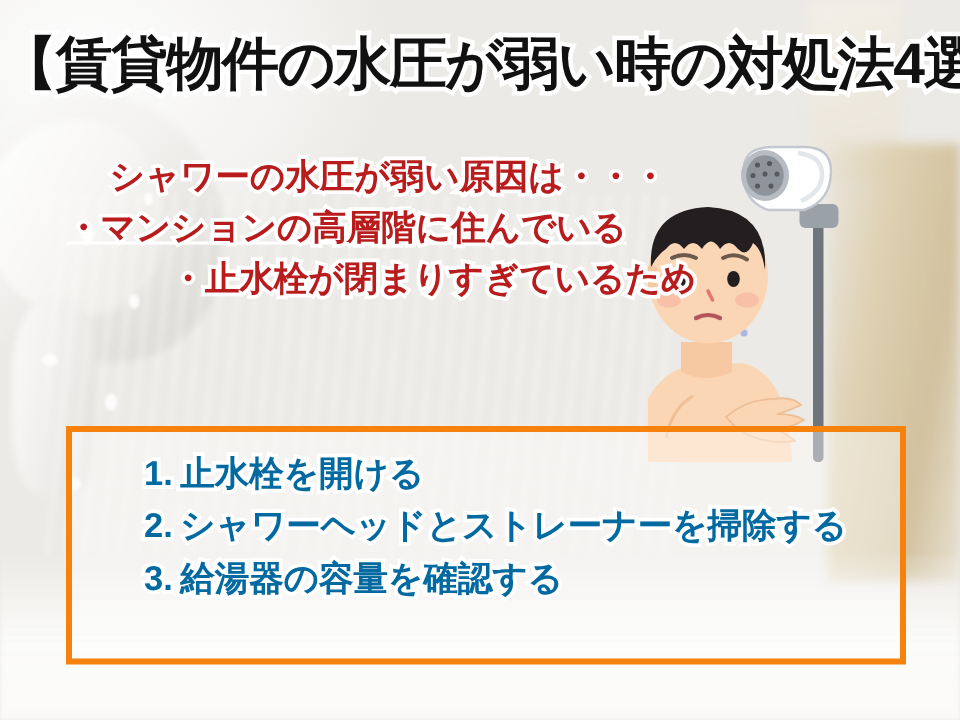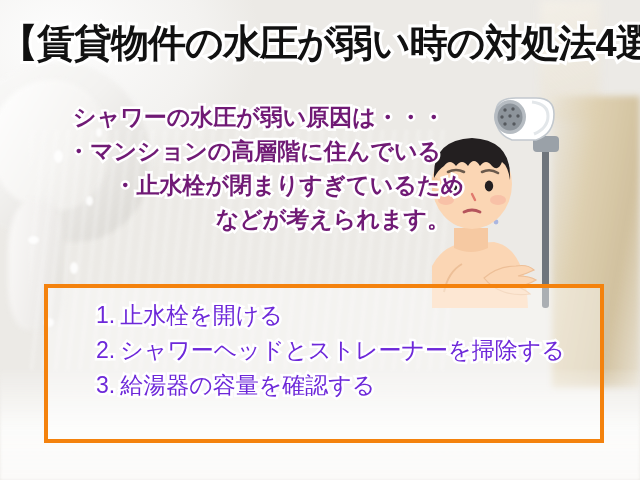--- a/index.html
+++ b/index.html
@@ -132,29 +132,29 @@
     paint-order: stroke fill;
     white-space: nowrap;
   }
 
   
   .causes {
     position: absolute;
     left: 44px;
     top: 100px;
     width: 420px;
-    color: #701a75;
+    color: #b91c1c;
     font-size: 23px;
     font-weight: bold;
     line-height: 1.48;
     -webkit-text-stroke: 5px #ffffff;
     paint-order: stroke fill;
   }
   .causes .l1 { text-align: center; padding-left: 10px; }
-  .causes .l2 { text-align: center; }
+  .causes .l2 { text-align: left; text-decoration: underline; }
   .causes .l3 { text-align: right; }
   .causes .l4 { text-align: right; padding-right: 14px; }
 
   
   .obox {
     position: absolute;
     left: 44px;
     top: 284px;
     width: 560px;
     height: 159px;
@@ -171,22 +171,22 @@
     color: #f4820d;
     -webkit-text-stroke: 6px #ffffff;
     paint-order: stroke fill;
     white-space: nowrap;
   }
   .olist {
     position: absolute;
     left: 96px;
     top: 298px;
     width: 500px;
-    color: #6d28d9;
-    font-weight: normal;
+    color: #0369a1;
+    font-weight: bold;
     font-size: 23px;
     line-height: 1.52;
     -webkit-text-stroke: 5px #ffffff;
     paint-order: stroke fill;
   }
   .olist .row { white-space: nowrap; }
   .olist .num { margin-right: 5px; }
 </style>
 </head>
 <body>
@@ -272,21 +272,20 @@
       </g>
     </svg>
   </div>
 
   <div class="title">【賃貸物件の水圧が弱い時の対処法4選】</div>
 
   <div class="causes">
     <div class="l1">シャワーの水圧が弱い原因は・・・</div>
     <div class="l2">・マンションの高層階に住んでいる</div>
     <div class="l3">・止水栓が閉まりすぎているため</div>
-    <div class="l4">などが考えられます。</div>
   </div>
 
   <div class="obox"></div>
   <div class="olist">
     <div class="row">
       <span class="num">1.</span><span>止水栓を開ける</span>
     </div>
     <div class="row">
       <span class="num">2.</span><span>シャワーヘッドとストレーナーを掃除する</span>
     </div>

